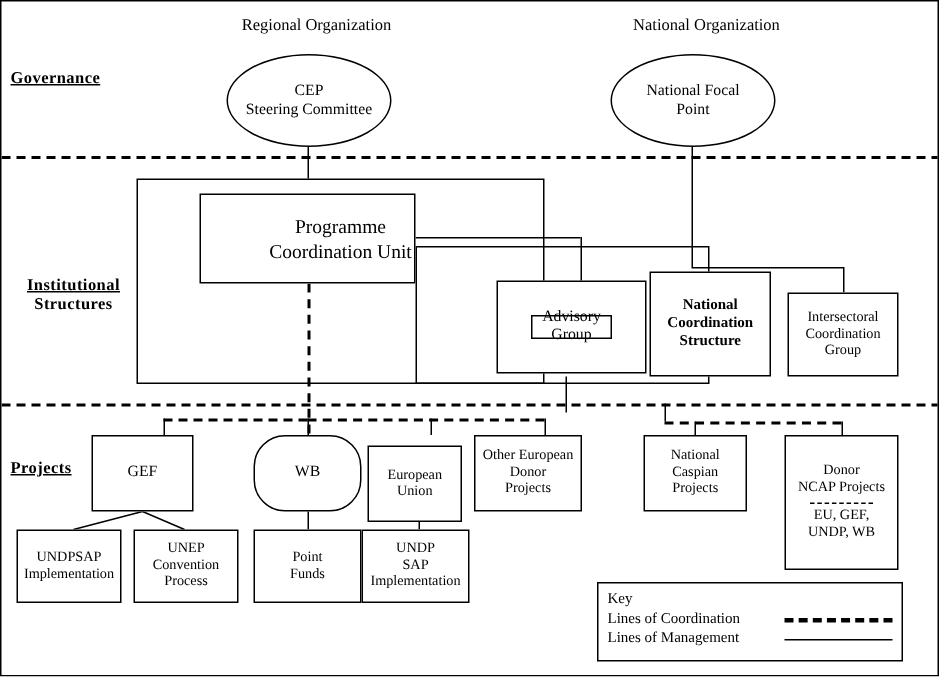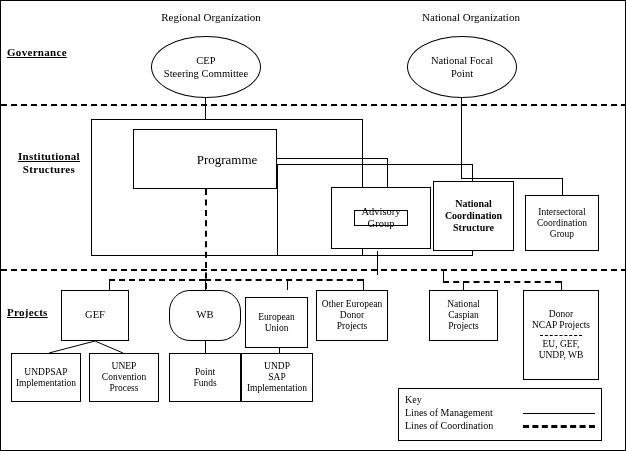--- a/index.html
+++ b/index.html
@@ -179,21 +179,21 @@
 <body>
 
 <div id="canvas">
 
   <div class="col-heading" style="left:135px; top:10px; width:150px;">Regional Organization</div>
 
   <div class="col-heading" style="left:390px; top:10px; width:160px;">National Organization</div>
 
   <div class="band-label" style="left:6px; top:45px;">Governance</div>
 
-  <div class="band-label two-line" style="left:4px; top:149px; width:88px;">
+  <div class="band-label two-line" style="left:4px; top:183px; width:88px;">
     <span class="u">Institutional</span><br>
     <span>Structures</span>
   </div>
 
   <div class="band-label" style="left:6px; top:305px;">Projects</div>
 
   <div class="band-divider" style="top:103px;"></div>
   <div class="band-divider" style="top:268px;"></div>
 
   <div class="ellipse" style="left:150px; top:35px; width:110px; height:62px;">
@@ -214,20 +214,21 @@
 
   <div class="ln v" style="left:460px; top:96px; height:81px;"></div>
 
   <div class="frame" style="left:90px; top:118px; width:272px; height:137px;"></div>
 
   <div class="frame" style="left:276px; top:163px; width:196px; height:92px;"></div>
 
   <div class="node big" style="left:132px; top:128px; width:144px; height:60px;">
     <div>
       <span>Programme</span><br>
+      <span>Coordination Unit</span>
     </div>
   </div>
 
   <div class="ln h" style="left:276px; top:157px; width:110px;"></div>
   <div class="ln v" style="left:386px; top:157px; height:38px;"></div>
 
   <div class="dln v" style="left:204px; top:188px; height:100px;"></div>
 
   <div class="node double" style="left:330px; top:186px; width:100px; height:62px;">
     <div class="inner">
@@ -350,22 +351,22 @@
       <div>
         <span>EU, GEF,</span><br>
         <span>UNDP, WB</span>
       </div>
     </div>
   </div>
 
   <div class="key-box" style="left:397px; top:387px; width:204px; height:53px;">
     <div>Key</div>
     <div class="key-row">
+      <span class="key-text">Lines of Coordination</span>
+      <span class="key-dashed"></span>
+    </div>
+    <div class="key-row">
       <span class="key-text">Lines of Management</span>
       <span class="key-solid"></span>
     </div>
-    <div class="key-row">
-      <span class="key-text">Lines of Coordination</span>
-      <span class="key-dashed"></span>
-    </div>
   </div>
 
 </div>
 
 </body></html>

